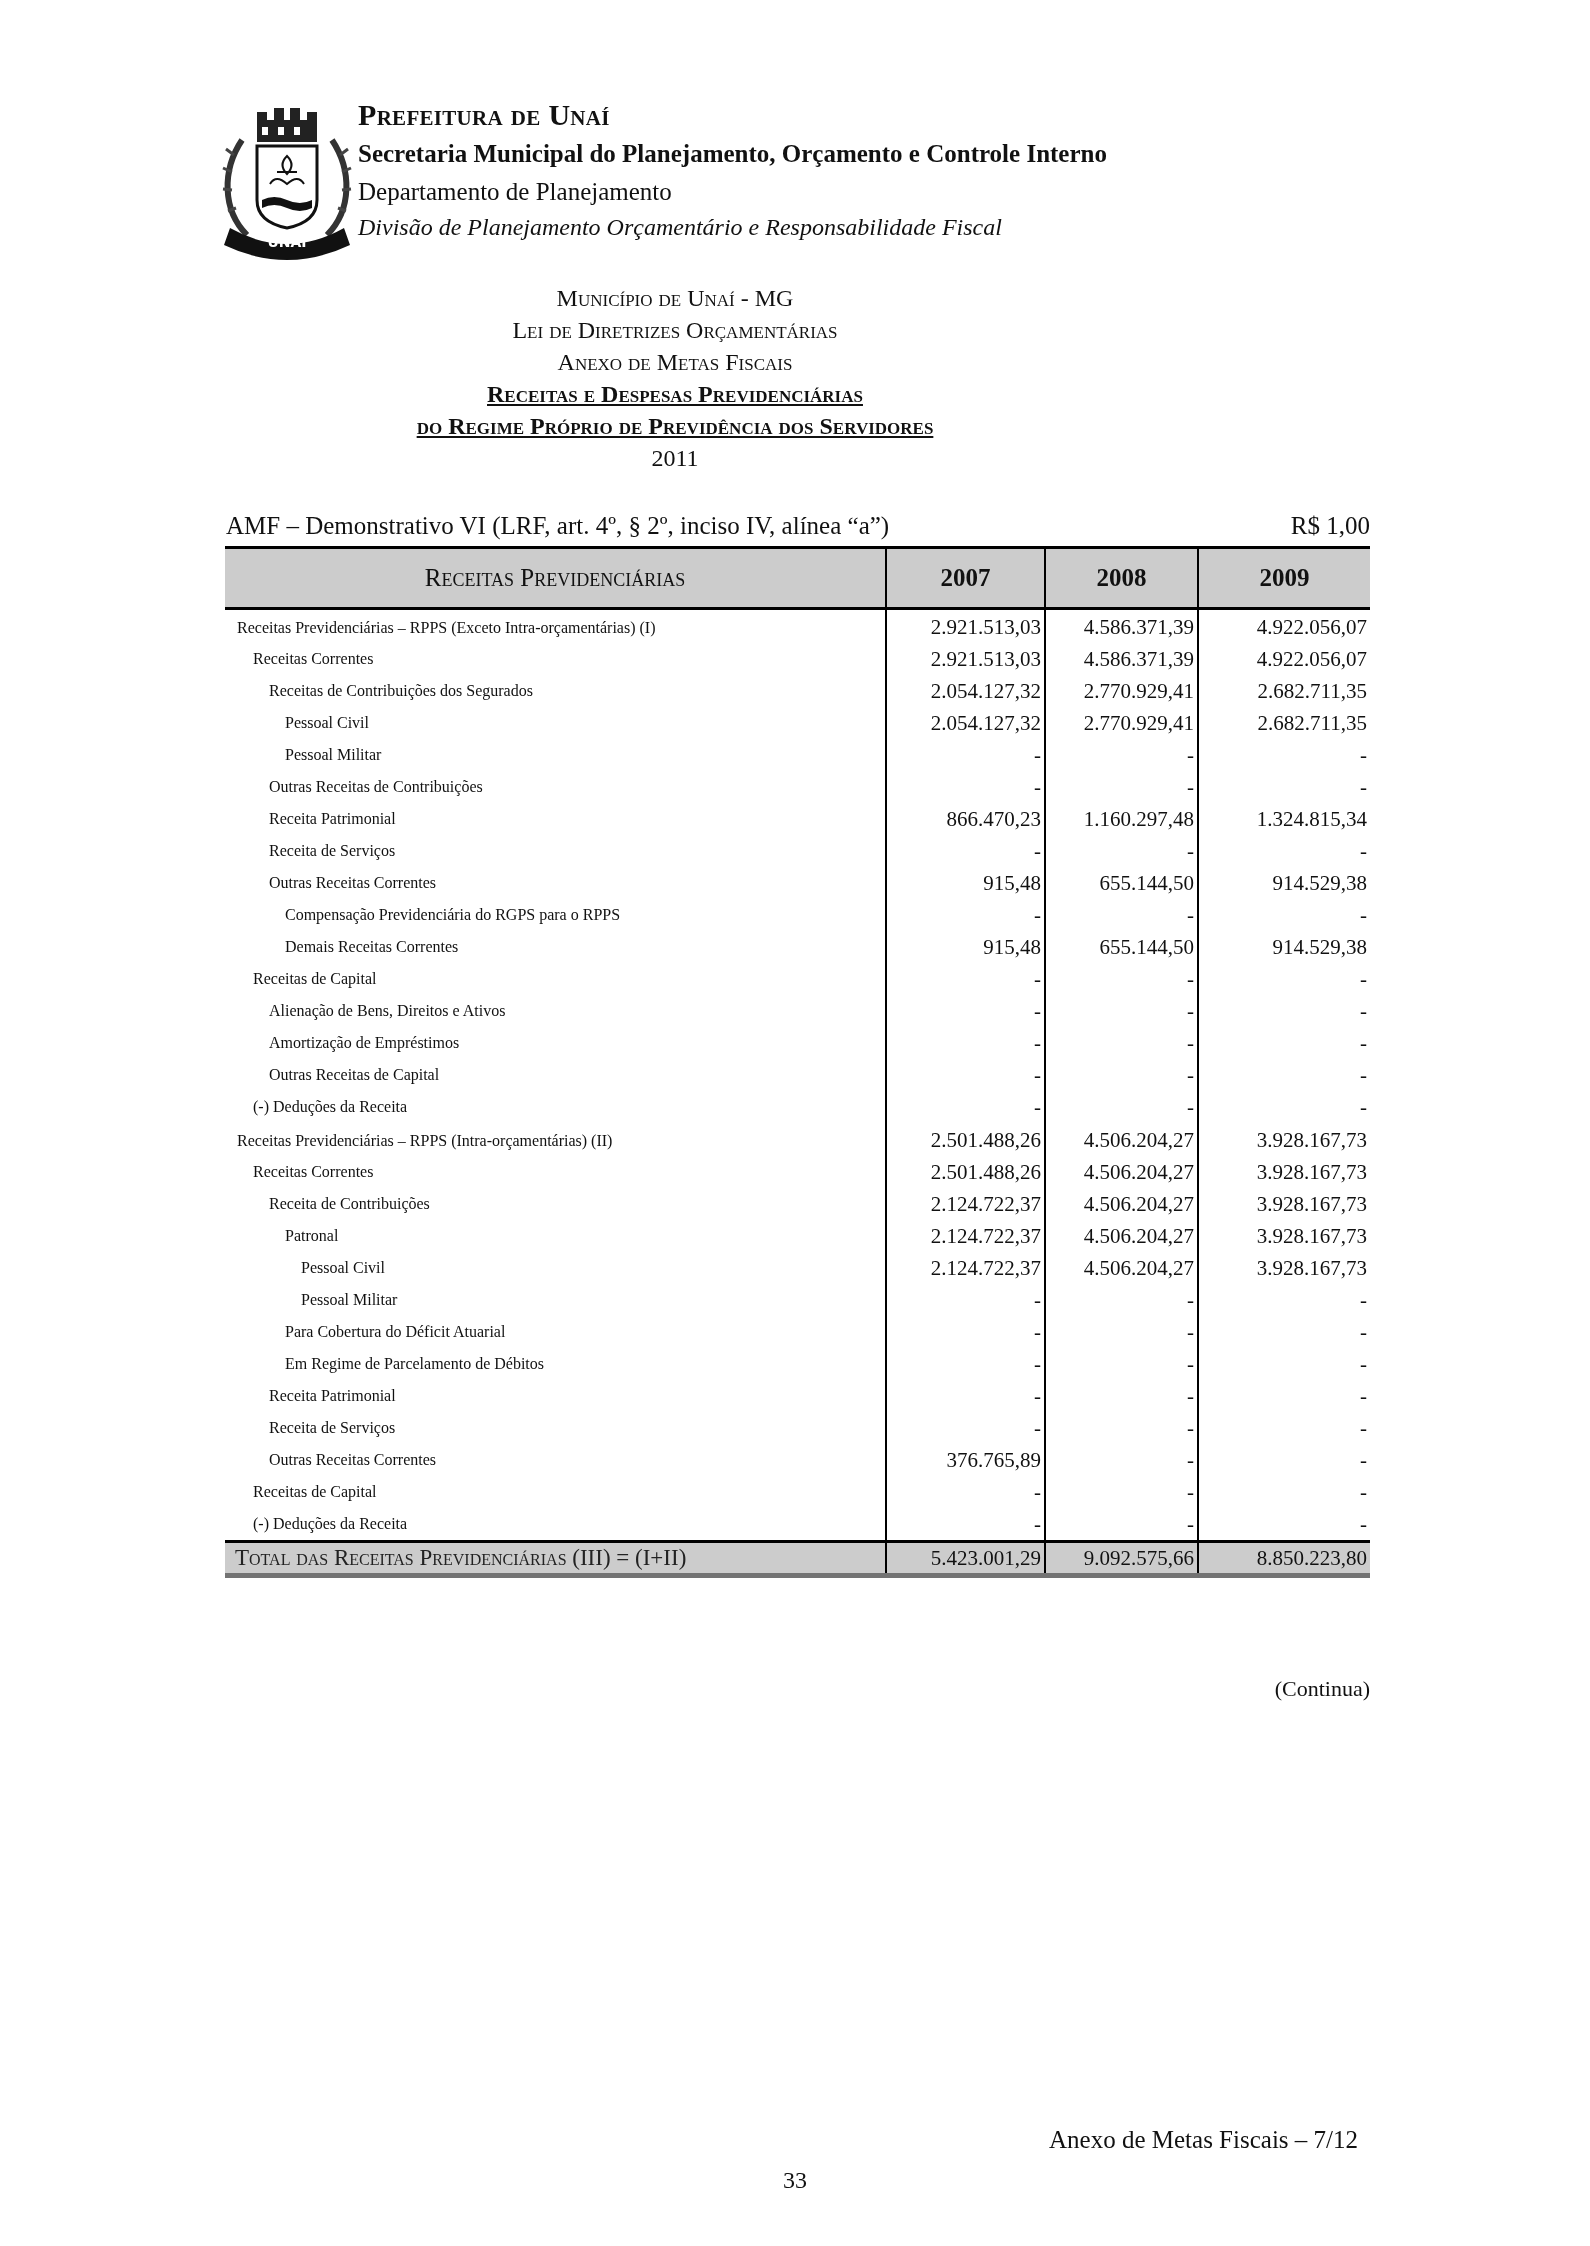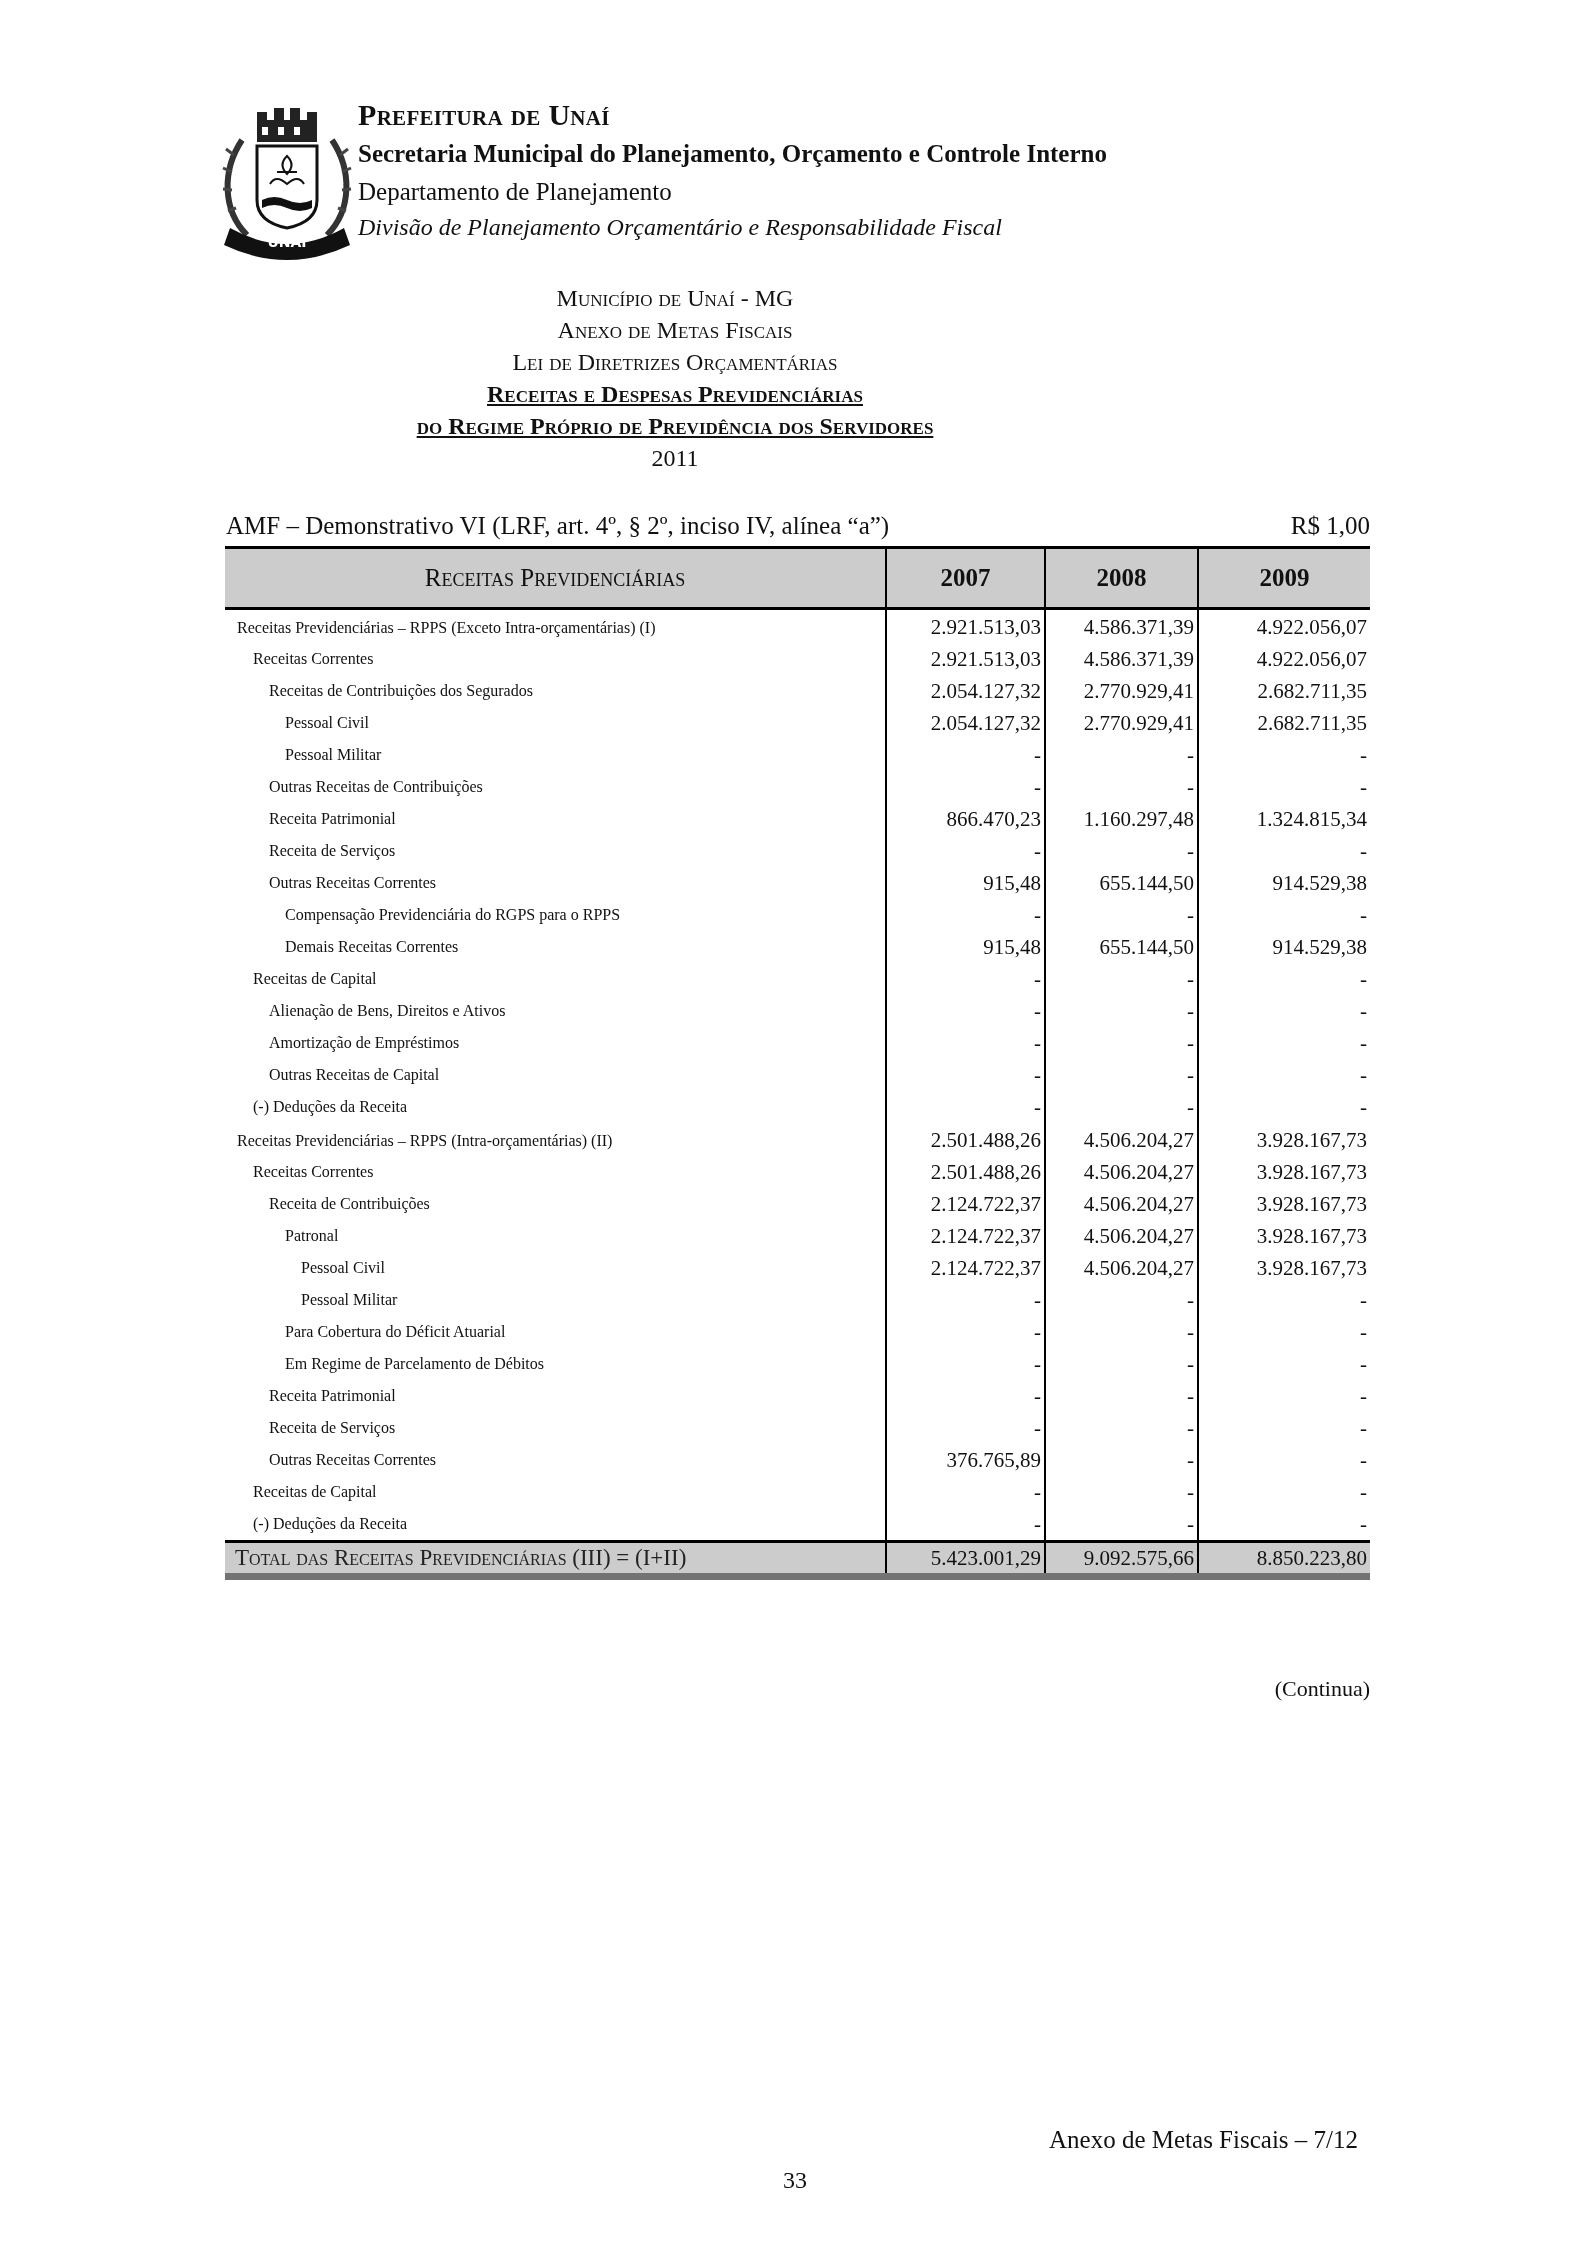--- a/index.html
+++ b/index.html
@@ -25,21 +25,21 @@
   table.rt col.c3 { width:172px; }
   table.rt th { background:#cccccc; height:58px; border-top:3px solid #000; border-bottom:3px solid #000;
                 font-size:25px; font-weight:bold; padding:0; }
   table.rt th.lbl { font-variant:small-caps; font-weight:normal; }
   table.rt th + th, table.rt td + td { border-left:2px solid #000; }
   table.rt td { padding:0 4px; vertical-align:bottom; line-height:32px; }
   table.rt td.lbl { text-align:left; padding-left:12px; }
   table.rt td.num { text-align:right; font-size:21px; padding-right:3px; }
   table.rt tr.two td.lbl { line-height:31px; padding-top:2px; }
   table.rt tr.two td.num { vertical-align:middle; }
-  table.rt tr.total td { background:#cccccc; border-top:3px solid #000; border-bottom:7px solid #737373; height:30px; line-height:30px; vertical-align:middle; }
+  table.rt tr.total td { background:#cccccc; border-top:3px solid #000; border-bottom:5px solid #737373; height:30px; line-height:30px; vertical-align:middle; }
   table.rt tr.total td.lbl { font-variant:small-caps; color:#222; padding-left:10px; font-size:23px; }
   .continua { right:220px; top:1676px; font-size:22px; }
   .footer { right:232px; top:2126px; font-size:25px; }
   .pagenum { left:0; width:1590px; text-align:center; top:2167px; font-size:24px; }
 </style>
 </head>
 <body>
 
 <div class="abs crest">
   <svg width="150" height="160" viewBox="0 0 150 160">
@@ -68,22 +68,22 @@
   </svg>
 </div>
 
 <div class="abs lh-title">Prefeitura de Unaí</div>
 <div class="abs lh-sec">Secretaria Municipal do Planejamento, Orçamento e Controle Interno</div>
 <div class="abs lh-dep">Departamento de Planejamento</div>
 <div class="abs lh-div">Divisão de Planejamento Orçamentário e Responsabilidade Fiscal</div>
 
 <div class="abs titles">
   <div class="sc">Município de Unaí - MG</div>
+  <div class="sc">Lei de Diretrizes Orçamentárias</div>
   <div class="sc">Anexo de Metas Fiscais</div>
-  <div class="sc">Lei de Diretrizes Orçamentárias</div>
   <div class="scb">Receitas e Despesas Previdenciárias</div>
   <div class="scb">do Regime Próprio de Previdência dos Servidores</div>
   <div>2011</div>
 </div>
 
 <div class="abs caption">
   <span>AMF – Demonstrativo VI (LRF, art. 4º, § 2º, inciso IV, alínea “a”)</span>
   <span>R$ 1,00</span>
 </div>
 

